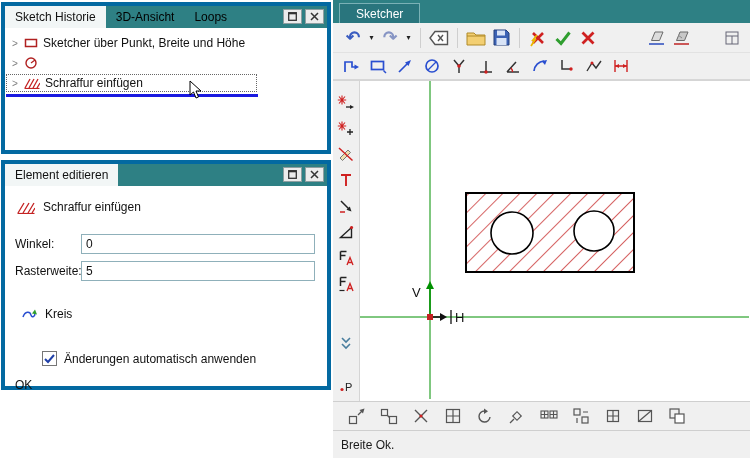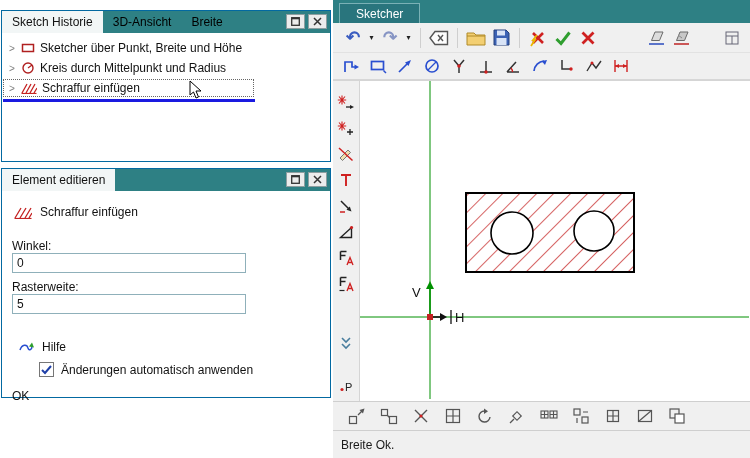--- a/index.html
+++ b/index.html
@@ -1,21 +1,21 @@
 <!DOCTYPE html>
 <html><head>
 <meta charset="utf-8">
 <style>
   html,body{margin:0;padding:0;background:#fff;}
   body{font-family:"Liberation Sans",sans-serif;font-size:12px;color:#111;}
   button{font:inherit;cursor:default;}
   .screen{position:relative;width:750px;height:458px;background:#fff;overflow:hidden;}
 
   
-  .panel{position:absolute;border:1px solid #0369a1;background:#fff;box-sizing:border-box;margin-top:8px;}
+  .panel{position:absolute;border:4px solid #0369a1;background:#fff;box-sizing:border-box;}
   .history{left:1px;top:2px;width:330px;height:152px;}
   .editor{left:1px;top:160px;width:330px;height:230px;}
 
   .titlebar{height:22px;background:#2e8084;display:flex;align-items:stretch;}
   .tab{display:flex;align-items:center;padding:0 10px;color:#000000;white-space:nowrap;}
   .tab.active{background:#f2f6f6;color:#111;}
   .tb-spacer{flex:1;}
   .winbtn{width:19px;height:15px;margin:3px 3px 0 0;background:#ececec;border:1px solid #8d9ea0;
           display:flex;align-items:center;justify-content:center;padding:0;}
 
@@ -23,21 +23,21 @@
   .trow{height:20px;display:flex;align-items:center;gap:5px;padding-left:6px;box-sizing:border-box;}
   .chev{color:#808080;font-size:10px;width:8px;text-align:center;}
   .tlabel{white-space:nowrap;}
   .trow.selected{width:253px;outline:1px dotted #666;outline-offset:-2px;}
   .drop-indicator{height:3px;background:#1a1ae0;width:252px;margin:1px 0 0 1px;}
   .cursor{position:absolute;left:189px;top:80px;z-index:5;}
 
   
   .edbody{position:relative;height:calc(100% - 22px);padding:0 10px;box-sizing:border-box;}
   .ed-header{margin-top:14px;display:flex;align-items:center;gap:8px;margin-left:2px;}
-  .field{display:flex;align-items:flex-start;flex-direction:column;}
+  .field{display:flex;align-items:center;}
   .f1{margin-top:20px;} .f2{margin-top:7px;}
   .field label{width:66px;}
   .field input{width:224px;height:18px;border:1px solid #8fb0ba;background:#fff;color:#111;
                font:12px "Liberation Sans",sans-serif;padding:0 4px;}
   .loops{margin-top:26px;margin-left:6px;display:flex;align-items:center;gap:8px;}
   .autoapply{position:absolute;left:10px;bottom:34px;display:flex;align-items:flex-end;gap:7px;padding-left:27px;}
   .checkbox{width:13px;height:13px;border:1px solid #767676;background:#fff;display:flex;
             align-items:center;justify-content:center;}
   .okbtn{position:absolute;left:10px;bottom:8px;}
 
@@ -80,21 +80,21 @@
 
   <section class="panel history">
     <header class="titlebar">
       <div class="tab active">
         <span>Sketch Historie</span>
       </div>
       <div class="tab">
         <span>3D-Ansicht</span>
       </div>
       <div class="tab">
-        <span>Breite</span>
+        <span>Loops</span>
       </div>
       <div class="tb-spacer"></div>
       <button class="winbtn">
         <svg width="9" height="9" viewBox="0 0 9 9">
             <rect x="0.7" y="0.7" width="7.6" height="7.6" fill="none" stroke="#333" stroke-width="1.3"></rect>
             <path d="M0.7 1.6 H8.3" stroke="#333" stroke-width="1.4"></path>
           </svg>
       </button>
       <button class="winbtn">
         <svg width="9" height="9" viewBox="0 0 9 9">
@@ -109,21 +109,20 @@
             <rect x="1.5" y="2.5" width="11" height="7" fill="none" stroke="#b02020" stroke-width="1.5"></rect>
           </svg>
         <span class="tlabel">Sketcher über Punkt, Breite und Höhe</span>
       </div>
       <div class="trow">
         <span class="chev">&gt;</span>
         <svg width="14" height="14" viewBox="0 0 14 14">
             <circle cx="7" cy="7" r="5" fill="none" stroke="#b02020" stroke-width="1.4"></circle>
             <path d="M7 7 L11 4" stroke="#b02020" stroke-width="1.2"></path>
           </svg>
-        <span class="tlabel">Kreis durch Mittelpunkt und Radius</span>
       </div>
       <div class="trow selected">
         <span class="chev">&gt;</span>
         <svg width="16" height="12" viewBox="0 0 16 12">
             <path d="M1 11 L6 2 M5 11 L10 2 M9 11 L14 2 M13 11 L16 6" stroke="#c42222" stroke-width="1.3" fill="none"></path>
             <path d="M0.5 11.5 H15.5" stroke="#c42222" stroke-width="1.2"></path>
           </svg>
         <span class="tlabel">Schraffur einfügen</span>
       </div>
       <div class="drop-indicator"></div>
@@ -166,21 +165,21 @@
       </div>
       <div class="field f2">
         <label>Rasterweite:</label>
         <input value="5" style="">
       </div>
       <div class="loops">
         <svg width="16" height="14" viewBox="0 0 16 14">
             <path d="M2 10 C4 4 9 4 10 8 C11 11 14 10 14 6" fill="none" stroke="#2a4fd0" stroke-width="1.5"></path>
             <polygon points="14,2.5 11,6.5 16,7.5" fill="#2f9e2f"></polygon>
           </svg>
-        <span>Hilfe</span>
+        <span>Kreis</span>
       </div>
       <div class="autoapply">
         <span class="checkbox">
           <svg width="11" height="10" viewBox="0 0 11 10">
               <path d="M1 5 L4 8 L10 1" stroke="#1f3fa8" stroke-width="2" fill="none"></path>
             </svg>
         </span>
         <label>Änderungen automatisch anwenden</label>
       </div>
       <div class="okbtn">OK</div>

